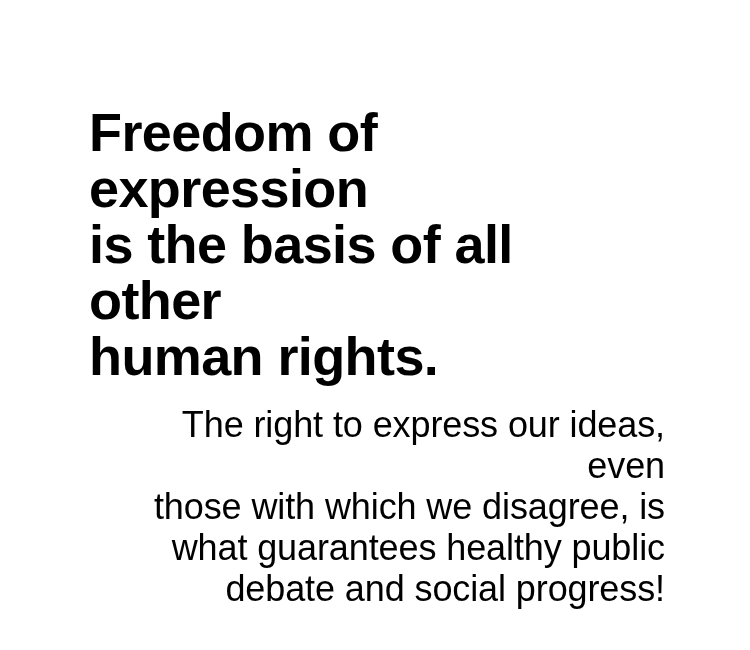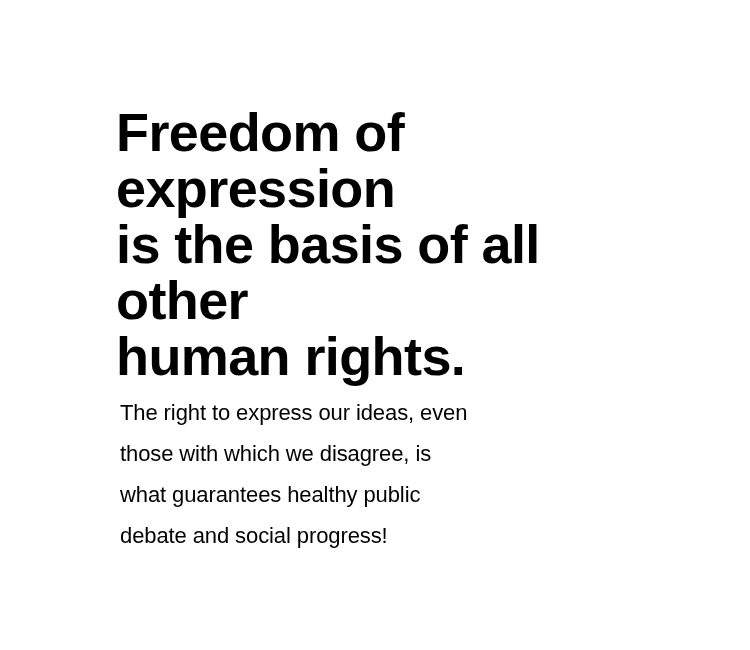--- a/index.html
+++ b/index.html
@@ -19,21 +19,21 @@
   .slide {
     position: relative;
     width: 750px;
     height: 650px;
     background: #ffffff;
     box-sizing: border-box;
   }
 
   .content-block {
     position: absolute;
-    left: 116px;
+    left: 89px;
   }
 
   
   .headline {
     top: 104px;
     width: 560px;
     margin: 0;
     font-family: "Liberation Sans", sans-serif;
     font-size: 54px;
     font-weight: 700;
@@ -41,28 +41,28 @@
     letter-spacing: -0.6px;
     color: #000000;
     text-align: left;
     white-space: pre-line;
   }
 
   
   .body-text {
     top: 388px;
     width: 560px;
-    margin: 4px;
+    margin: 16px;
     font-family: "Liberation Sans", sans-serif;
-    font-size: 22px;
+    font-size: 36px;
     font-weight: 400;
     line-height: 41px;
     letter-spacing: -0.1px;
     color: #000000;
-    text-align: left;
+    text-align: right;
     white-space: pre-line;
   }
 </style>
 </head>
 <body>
 
 <div class="slide">
 
   <h1 class="content-block headline">Freedom of expression
 is the basis of all other

